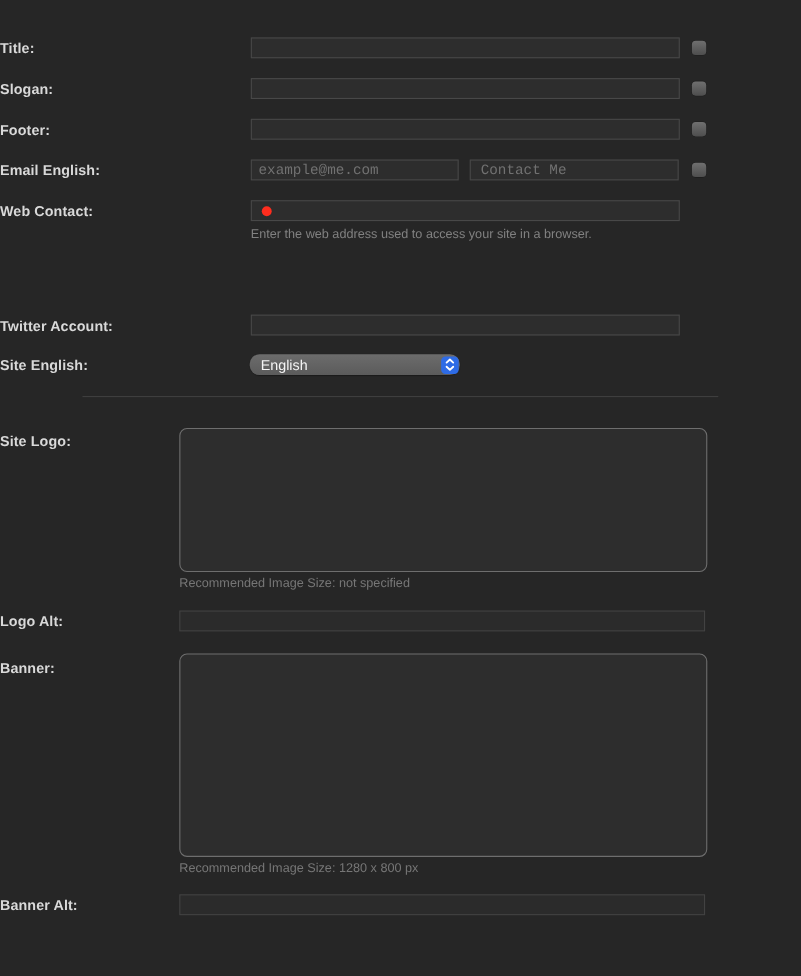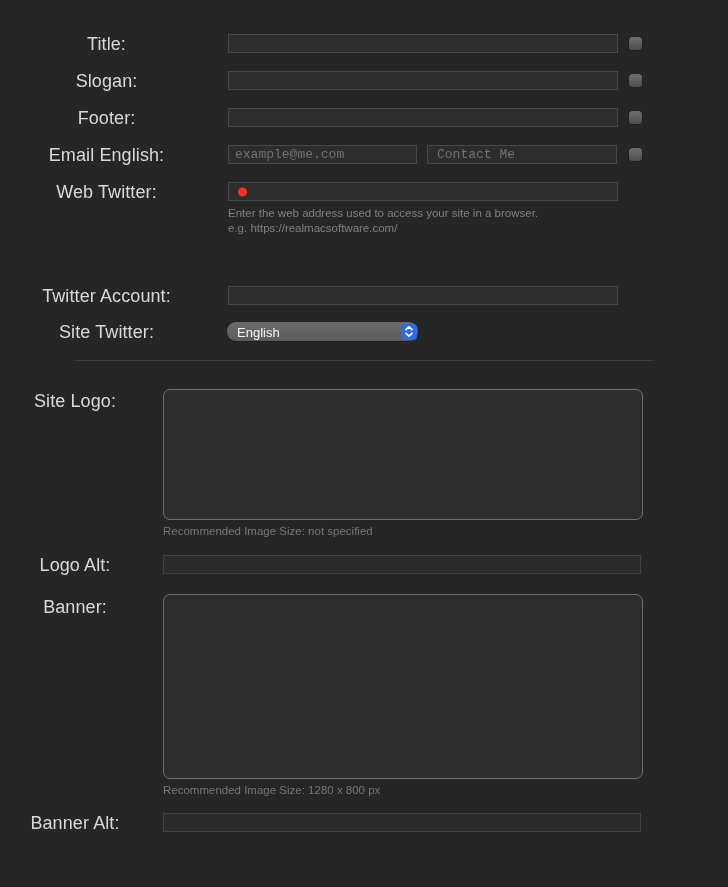--- a/index.html
+++ b/index.html
@@ -3,23 +3,23 @@
 <meta charset="utf-8">
 <style>
   html,body{margin:0;padding:0;background:#262626;}
   *{box-sizing:border-box;}
   .panel{
     position:relative;width:728px;height:887px;background:#262626;
     font-family:"Liberation Sans", sans-serif;overflow:hidden;
   }
   .row{position:absolute;left:0;width:728px;height:19px;}
   .lbl{
-    position:absolute;left:0;width:213px;text-align:center;
+    position:absolute;left:0;width:213px;text-align:left;
     top:50%;transform:translateY(-50%);
-    color:#d9d9d9;font-size:18px;font-weight:400;letter-spacing:.1px;
+    color:#d9d9d9;font-size:13px;font-weight:700;letter-spacing:.1px;
     white-space:nowrap;
   }
   .lbl2{width:150px;}
   .tf{
     position:absolute;top:0;height:19px;background:#2d2d2d;
     border:1px solid #484848;color:#22c55e;font-size:13px;
     font-family:Liberation Mono, monospace;padding:0 6px;outline:none;
   }
   .tf::placeholder{color:#717171;opacity:1;}
   .tf-dim{border-color:#424242;background:#2b2b2b;}
@@ -87,40 +87,39 @@
   </div>
 
   <div class="row" style="top:145px">
     <span class="lbl">Email English:</span>
     <input class="tf" style="left: 228px; width: 189px;" placeholder="example@me.com">
     <input class="tf" style="left: 427px; width: 190px; padding-left: 9px;" placeholder="Contact Me">
     <span class="cb" style="top:3px"></span>
   </div>
 
   <div class="row" style="top:182px">
-    <span class="lbl">Web Twitter:</span>
+    <span class="lbl">Web Contact:</span>
     <div class="fieldwrap" style="left:228px;width:390px">
       <span class="dot"></span>
       <input style="">
     </div>
   </div>
 
   <div class="help" style="top:206px">
     <div>Enter the web address used to access your site in a browser.</div>
-    <div>e.g. https://realmacsoftware.com/</div>
   </div>
 
 
   <div class="row" style="top:286px">
     <span class="lbl">Twitter Account:</span>
     <input class="tf" style="left: 228px; width: 390px;">
   </div>
 
   <div class="row" style="top:322px">
-    <span class="lbl">Site Twitter:</span>
+    <span class="lbl">Site English:</span>
     <div class="popup">
       <span class="val">English</span>
       <span class="cap">
         <svg width="10" height="13" viewBox="0 0 10 13">
           <path d="M2 4.6 L5 1.8 L8 4.6" fill="none" stroke="#ffffff" stroke-width="1.7" stroke-linecap="round" stroke-linejoin="round"></path>
           <path d="M2 8.4 L5 11.2 L8 8.4" fill="none" stroke="#ffffff" stroke-width="1.7" stroke-linecap="round" stroke-linejoin="round"></path>
         </svg>
       </span>
     </div>
   </div>

